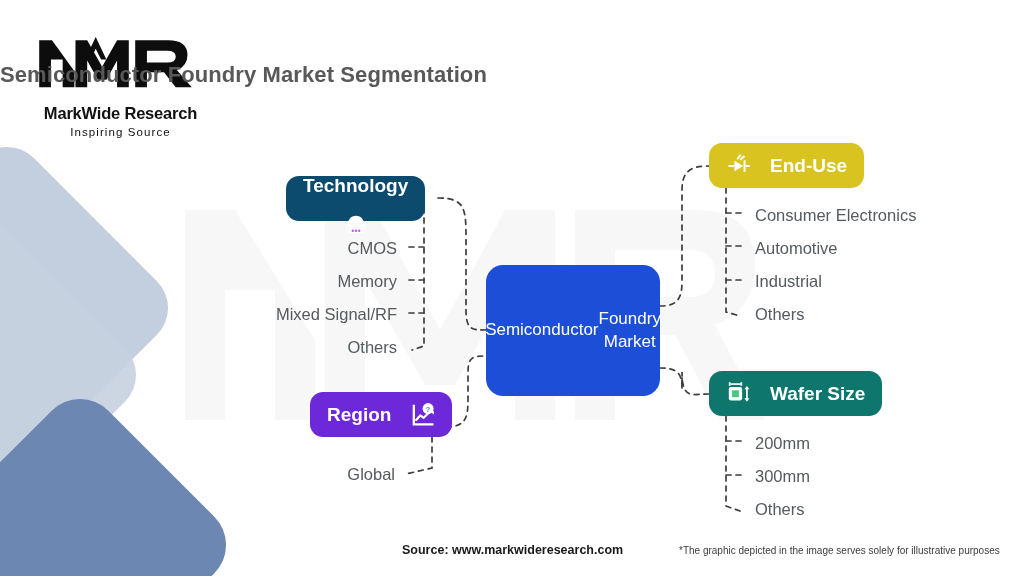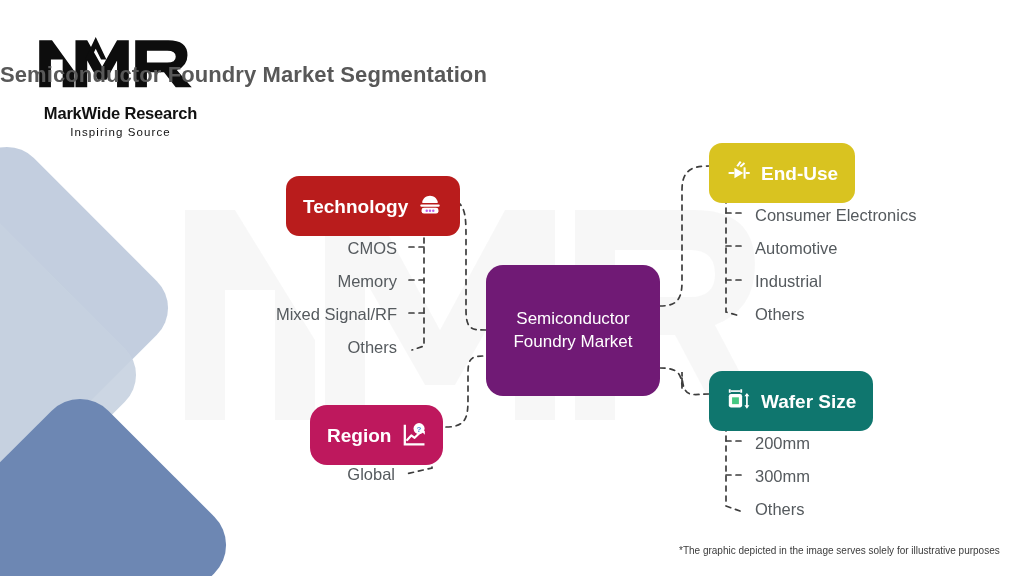--- a/index.html
+++ b/index.html
@@ -96,46 +96,46 @@
   }
 
   
   .links { position: absolute; left: 0; top: 0; width: 1024px; height: 576px; }
 
   
   .node {
     position: absolute;
     display: flex;
     align-items: center;
-    gap: 9px;
+    gap: 18px;
     border-radius: 13px;
     color: #ffffff;
     font-weight: bold;
     padding: 0 17px;
-    height: 60px;
+    height: 45px;
     white-space: nowrap;
   }
   .node-label { font-size: 19px; line-height: 1; }
   .node-icon { width: 26px; height: 26px; display: block; flex: 0 0 auto; }
 
-  #node-technology { left: 286px; top: 176px; background: #b91c1c; }
-  #node-region     { left: 310px; top: 405px; background: #be185d; border-radius: 17px; }
+  #node-technology { left: 286px; top: 176px; background: #0c4a6e; flex-direction: column; }
+  #node-region     { left: 310px; top: 392px; background: #6d28d9; }
   #node-end-use    { left: 709px; top: 143px; background: #d9c320; }
   #node-wafer-size { left: 709px; top: 371px; background: #0f766e; }
 
   #node-center {
     position: absolute;
     left: 486px;
     top: 265px;
     width: 174px;
     height: 131px;
-    background: #701a75;
+    background: #1d4ed8;
     border-radius: 17px;
     display: flex;
-    flex-direction: column;
+    flex-direction: row;
     align-items: center;
     justify-content: center;
     color: #ffffff;
     font-size: 17px;
     line-height: 1.35;
     text-align: center;
   }
 
   
   .leaf-list { position: absolute; text-align: center; }
@@ -303,15 +303,16 @@
     <div class="leaf">Industrial</div>
     <div class="leaf">Others</div>
   </div>
 
   <div class="leaf-list" id="leaves-wafer-size">
     <div class="leaf">200mm</div>
     <div class="leaf">300mm</div>
     <div class="leaf">Others</div>
   </div>
 
+  <div class="source">Source: www.markwideresearch.com</div>
   <div class="disclaimer">*The graphic depicted in the image serves solely for illustrative purposes</div>
 
 </div>
 
 </body></html>

